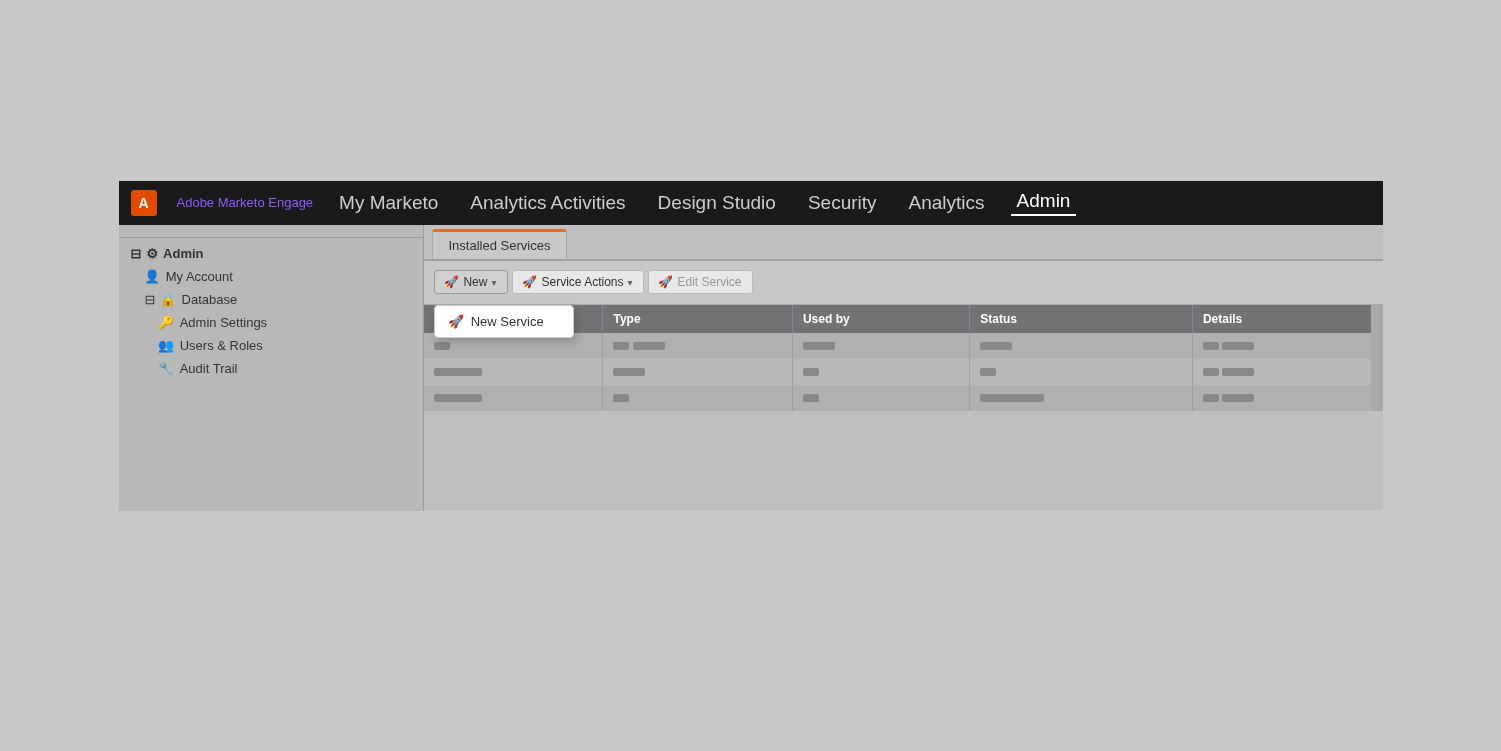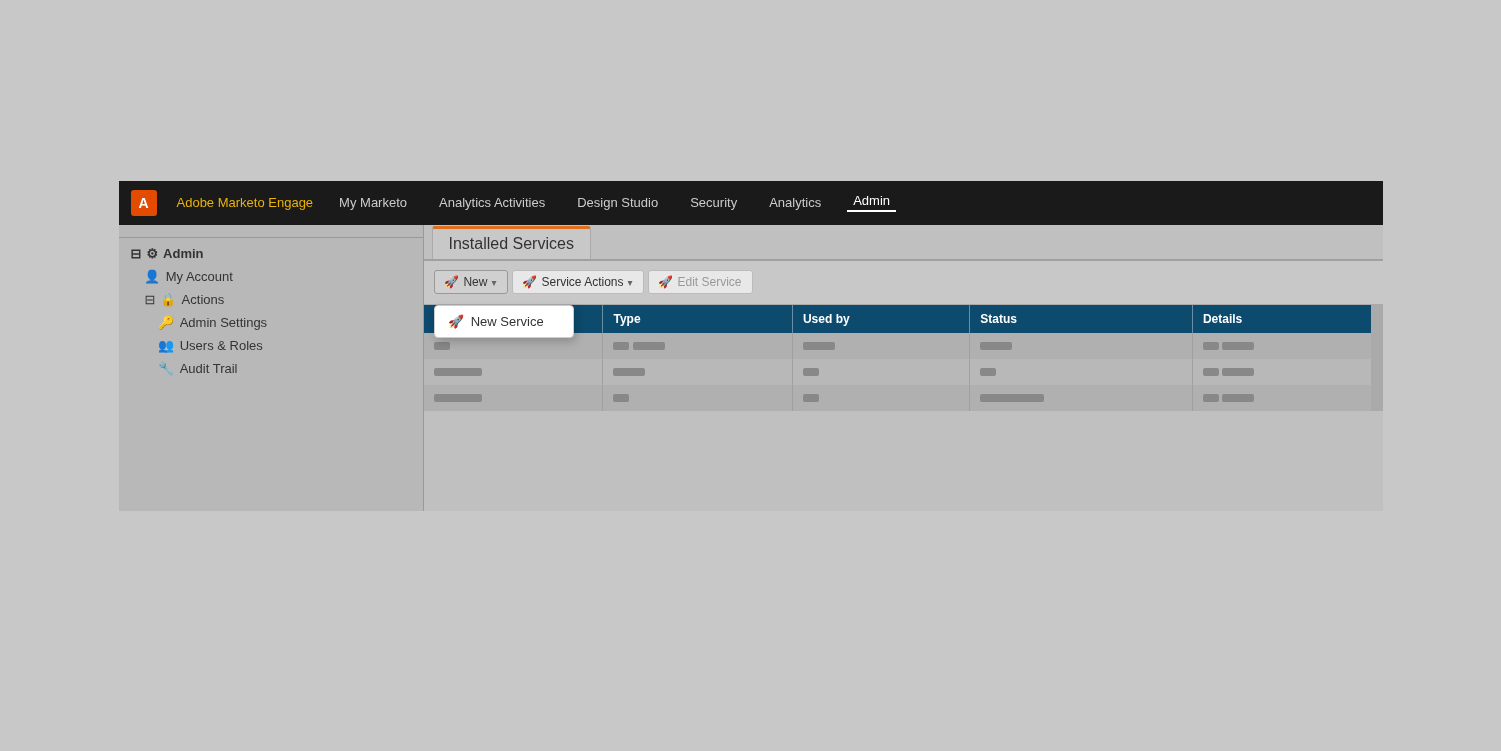--- a/index.html
+++ b/index.html
@@ -35,27 +35,27 @@
       border-radius: 3px;
       display: flex;
       align-items: center;
       justify-content: center;
       color: white;
       font-size: 14px;
       font-weight: bold;
       flex-shrink: 0;
     }
     .top-nav .app-name {
-      color: #eab308;
+      color: #8b5cf6;
       font-size: 13px;
       white-space: nowrap;
     }
     .top-nav .nav-item {
       color: #cccccc;
-      font-size: 13px;
+      font-size: 19px;
       cursor: pointer;
       padding: 0 6px;
       white-space: nowrap;
     }
     .top-nav .nav-item.active {
       color: white;
       border-bottom: 2px solid white;
       padding-bottom: 2px;
     }
 
@@ -114,21 +114,21 @@
       display: flex;
       align-items: flex-end;
       padding: 0 8px;
       border-bottom: 2px solid #a0a0a0;
     }
     .tab {
       background: #d4d4d4;
       border: 1px solid #aaa;
       border-bottom: none;
       padding: 6px 16px;
-      font-size: 16px;
+      font-size: 13px;
       color: #333;
       cursor: pointer;
       border-radius: 3px 3px 0 0;
     }
     .tab.active {
       background: #c8c8c8;
       border-top: 3px solid #e07020;
       color: #333;
     }
 
@@ -187,21 +187,21 @@
       gap: 6px;
       color: #333;
     }
 
     
     .data-table {
       width: 100%;
       border-collapse: collapse;
     }
     .data-table thead tr {
-      background: #0c4a6e;
+      background: #737373;
     }
     .data-table thead th {
       padding: 7px 10px;
       text-align: left;
       font-size: 12px;
       font-weight: bold;
       color: #fff;
       border-right: 1px solid #6a8fa5;
     }
     .data-table thead th:last-child { border-right: none; margin-left: 47px; }
@@ -271,21 +271,21 @@
       </div>
 
       <div class="sidebar-item indent1">
         <span class="icon">👤</span>
         <span>My Account</span>
       </div>
 
       <div class="sidebar-item indent1">
         <span class="icon">⊟</span>
         <span class="icon">🔒</span>
-        <span>Actions</span>
+        <span>Database</span>
       </div>
 
       <div class="sidebar-item indent2">
         <span class="icon">🔑</span>
         <span>Admin Settings</span>
       </div>
 
       <div class="sidebar-item indent2">
         <span class="icon">👥</span>
         <span>Users &amp; Roles</span>

